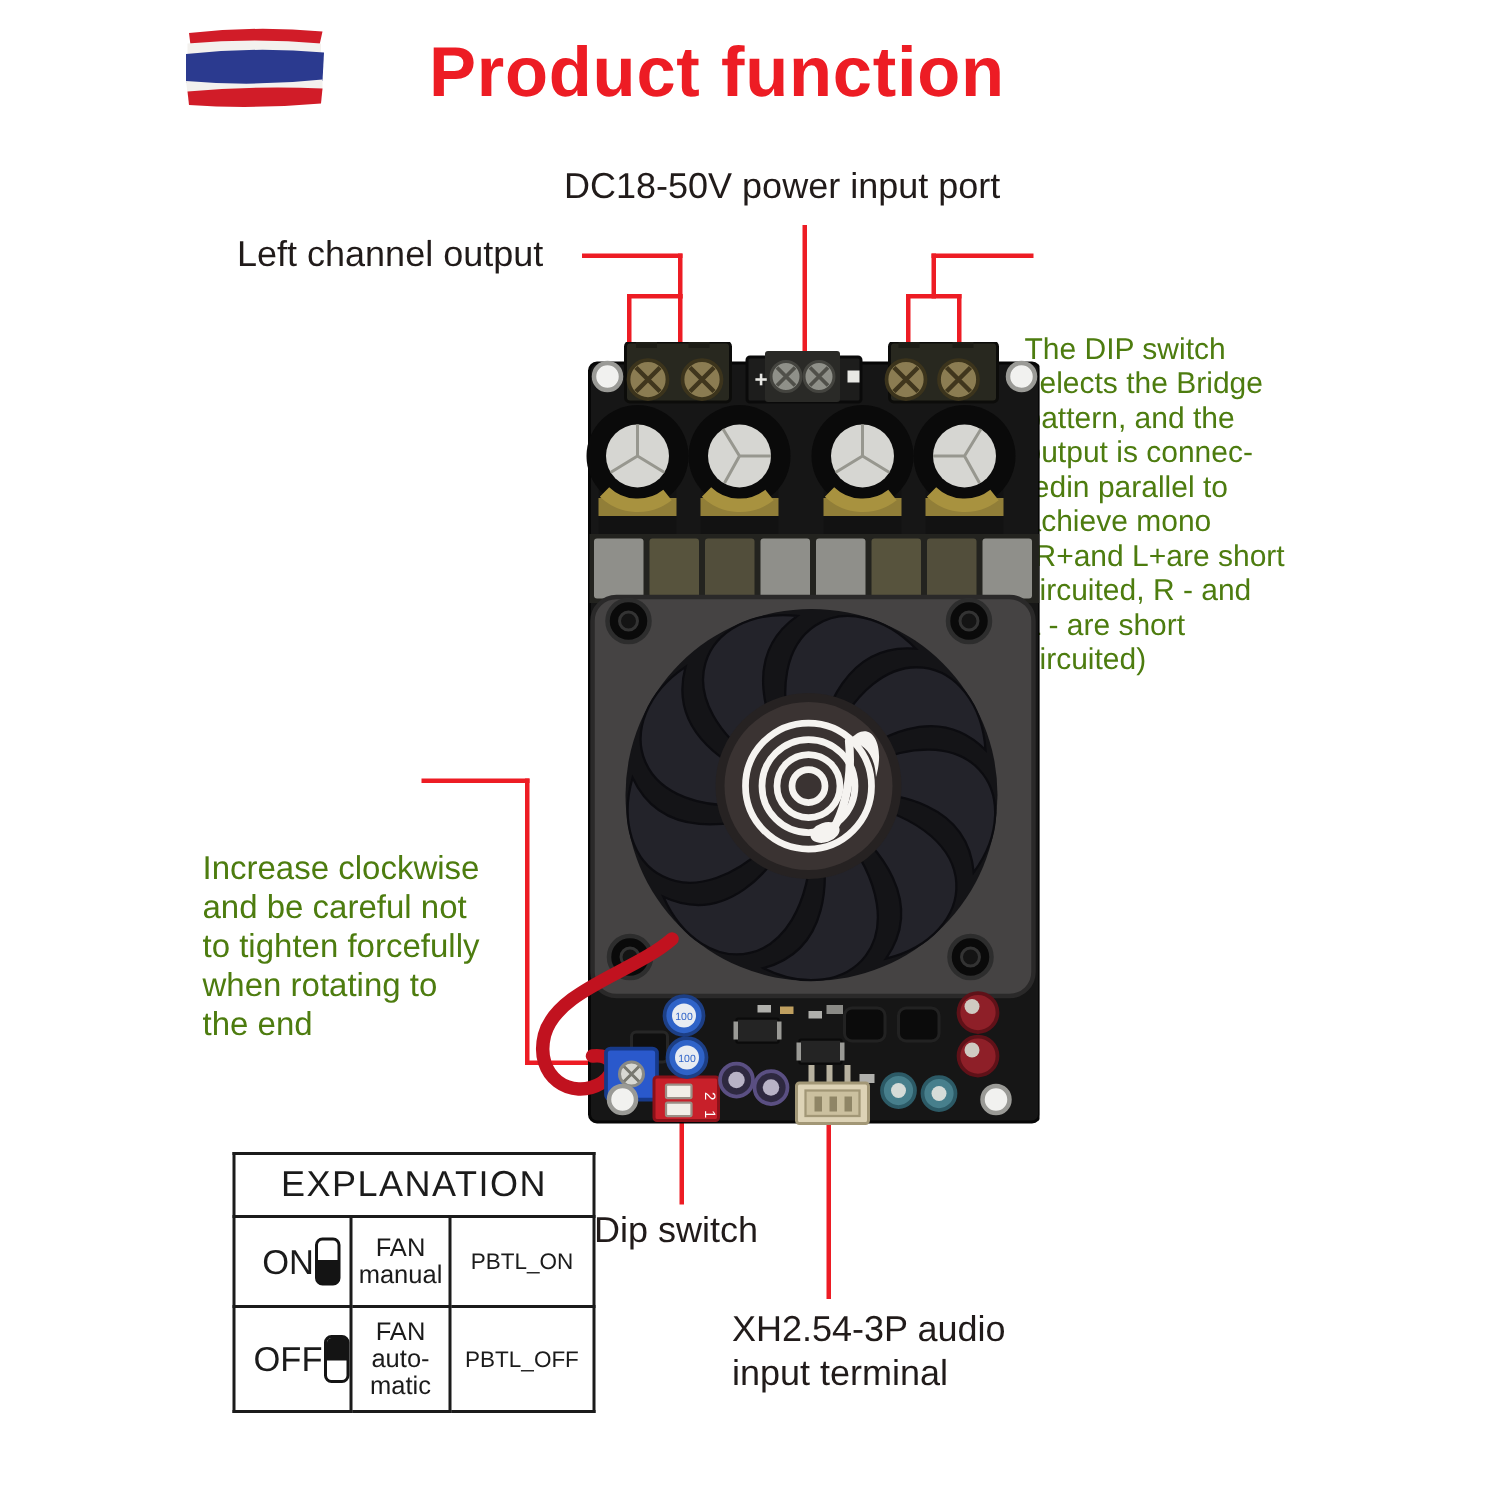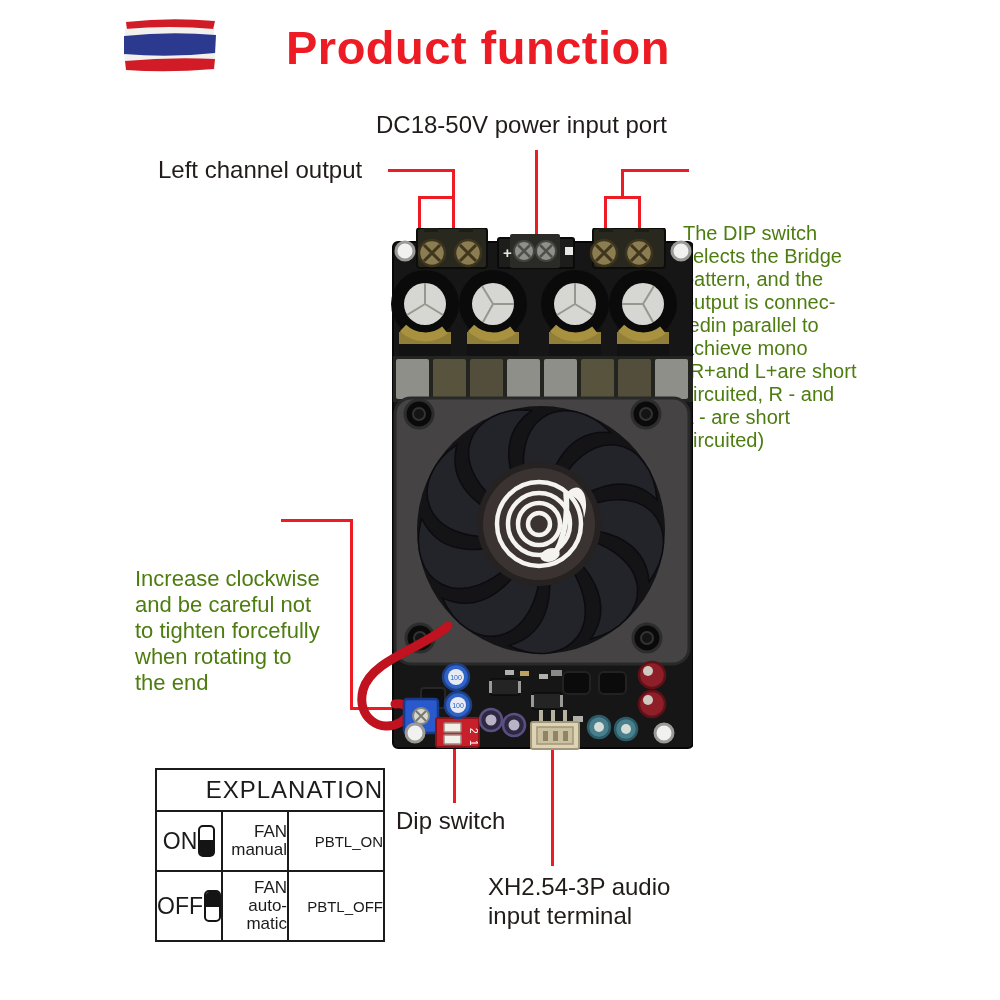--- a/index.html
+++ b/index.html
@@ -10,28 +10,28 @@
   .abs{position:absolute;}
   .pre{white-space:pre-line;}
   .title{
     font-size:47px;font-weight:700;color:#ed1c24;letter-spacing:0.5px;text-align:center;
   }
   .callout{font-size:24px;color:#211b1a;line-height:30px;}
   .rednote{color:#4d7c0f;}
   .ln{position:absolute;background:#ed1c24;}
   
   table.expl{border-collapse:collapse;table-layout:fixed;background:#fff;}
-  table.expl td{border:2px solid #1b1b1b;text-align:right;vertical-align:middle;padding:0;color:#1b1b1b;}
+  table.expl td{border:2px solid #1b1b1b;text-align:center;vertical-align:middle;padding:0;color:#1b1b1b;}
   .expl .hdr{font-size:24px;letter-spacing:1px;height:40px;}
   .expl .sub{font-size:24px;height:34px;}
   .expl .circ{font-size:26px;}
   .expl .state{font-size:23px;height:58px;}
   .expl .fan{font-size:17px;line-height:18px;}
   .expl .pbtl{font-size:15px;}
-  .statewrap{display:flex;align-items:center;justify-content:center;gap:1px;}
+  .statewrap{display:flex;align-items:center;justify-content:center;gap:1px;padding-left:12px;}
   .sw{width:13px;height:28px;border:2.5px solid #141414;border-radius:5px;position:relative;background:#fff;flex:0 0 auto;}
   .sw::after{content:"";position:absolute;left:-0.5px;right:-0.5px;height:55%;background:#141414;}
   .sw.on::after{bottom:-0.5px;border-radius:0 0 3px 3px;}
   .sw.off::after{top:-0.5px;border-radius:3px 3px 0 0;}
 </style>
 </head>
 <body>
 
 <div id="canvas">
 

